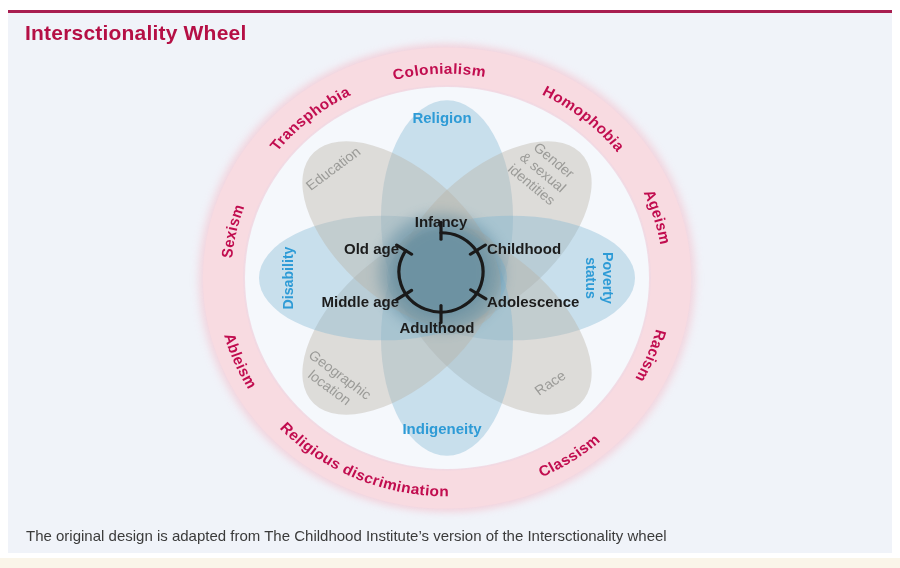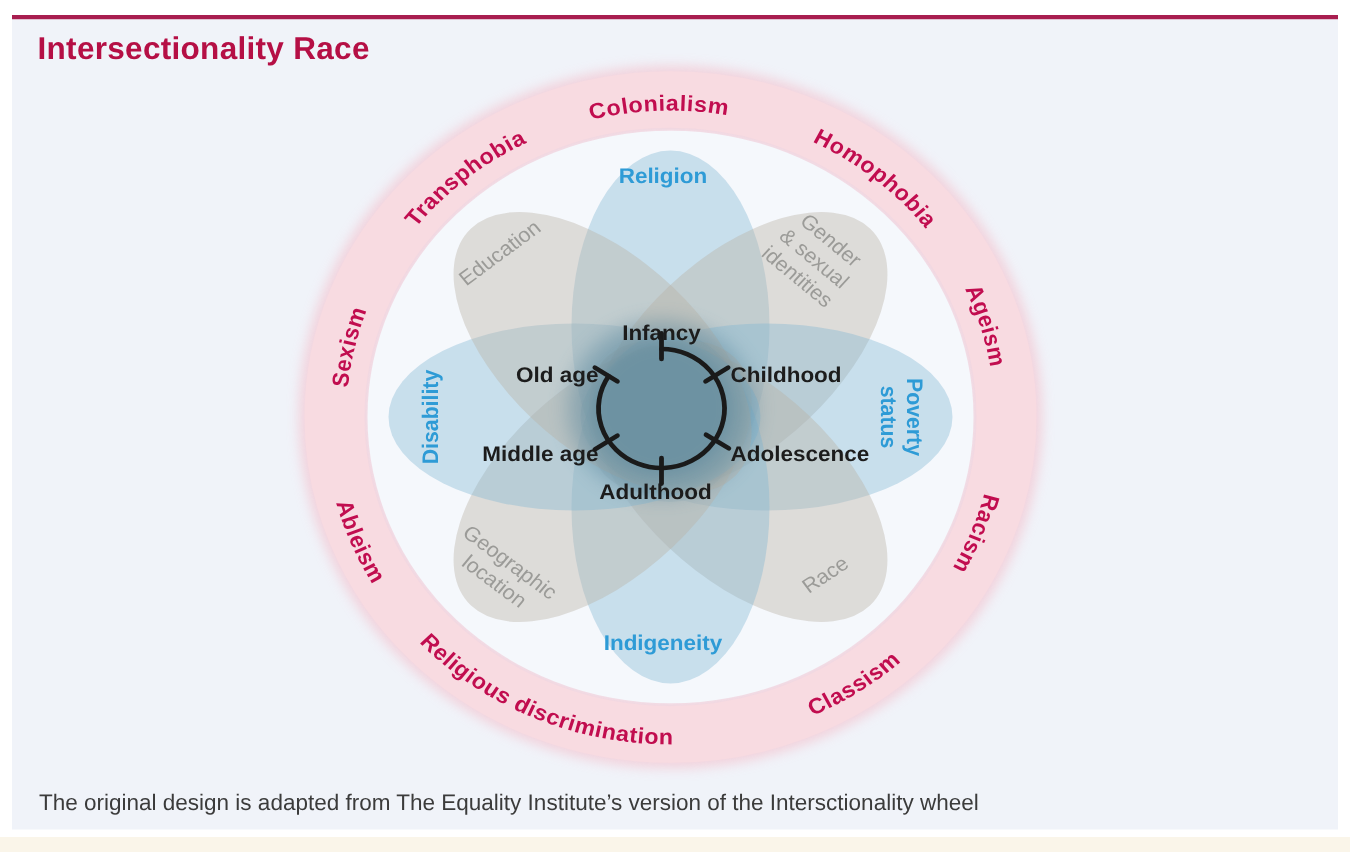--- a/index.html
+++ b/index.html
@@ -26,21 +26,21 @@
   .petal-label-gray{font:14.5px "Liberation Sans",sans-serif;fill:var(--label-gray);}
   .cycle-stroke{stroke:var(--arc-stroke);stroke-width:3.2;fill:none;stroke-linecap:round;}
 </style>
 </head>
 <body style="--page-bg: #ffffff; --panel-bg: #f0f3f9; --top-rule: #a81e50; --bottom-strip: #faf5e9; --title: #b50f45; --ring-fill: #f8dbe1; --ring-glow: #f3cbd6; --ring-text: #c10d4f; --petal-blue: #7fb6d2; --petal-gray: #b9b2a4; --label-blue: #2e9bd6; --label-gray: #9b9b98; --stage-text: #1c1c1c; --caption-text: #3b3b3b; --inner-disk: #f5f8fc; --center-shade: #4e7f97; --arc-stroke: #1a1a1a;">
 
 <div class="top-rule"></div>
 <div class="panel"></div>
 <div class="bottom-strip"></div>
 
-<h1 class="page-title">Intersectionality Race</h1>
+<h1 class="page-title">Intersctionality Wheel</h1>
 
 <svg class="wheel" width="900" height="568" viewBox="0 0 900 568">
   <defs>
     <filter id="blur4" x="-30%" y="-30%" width="160%" height="160%">
       <feGaussianBlur stdDeviation="4"></feGaussianBlur>
     </filter>
     <filter id="blur7" x="-60%" y="-60%" width="220%" height="220%">
       <feGaussianBlur stdDeviation="7"></feGaussianBlur>
     </filter>
   </defs>
@@ -93,13 +93,13 @@
       <text class="petal-label-gray" text-anchor="middle" dominant-baseline="central" transform="rotate(41 543 166)"><tspan x="543" y="149.0">Gender</tspan><tspan x="543" y="166.0">&amp; sexual</tspan><tspan x="543" y="183.0">identities</tspan></text>
       <text class="petal-label-blue" text-anchor="middle" dominant-baseline="central" transform="rotate(90 600 278)"><tspan x="600" y="269.5">Poverty</tspan><tspan x="600" y="286.5">status</tspan></text>
       <text class="petal-label-gray" text-anchor="middle" dominant-baseline="central" transform="rotate(-35 550 389)"><tspan x="550" y="389.0">Race</tspan></text>
       <text class="petal-label-blue" text-anchor="middle" dominant-baseline="central" transform=""><tspan x="442" y="438.0">Indigeneity</tspan></text>
       <text class="petal-label-gray" text-anchor="middle" dominant-baseline="central" transform="rotate(38 335 387)"><tspan x="335" y="378.5">Geographic</tspan><tspan x="335" y="395.5">location</tspan></text>
       <text class="petal-label-blue" text-anchor="middle" dominant-baseline="central" transform="rotate(-90 288 278)"><tspan x="288" y="278.0">Disability</tspan></text>
       <text class="petal-label-gray" text-anchor="middle" dominant-baseline="central" transform="rotate(-38 333 162)"><tspan x="333" y="162.0">Education</tspan></text>
     </g>
 </svg>
 
-<div class="caption">The original design is adapted from The Equality Institute’s version of the Intersctionality wheel</div>
+<div class="caption">The original design is adapted from The Childhood Institute’s version of the Intersctionality wheel</div>
 
 </body></html>

